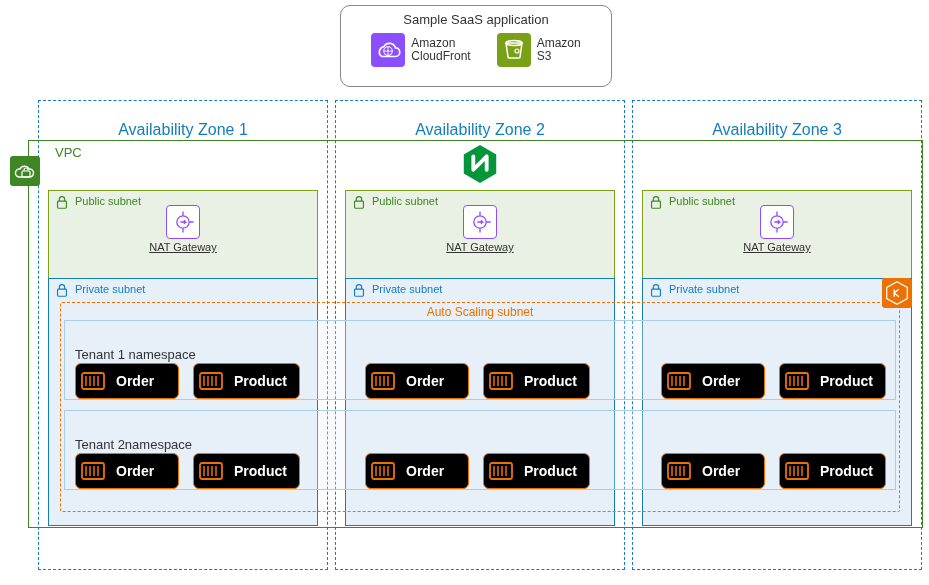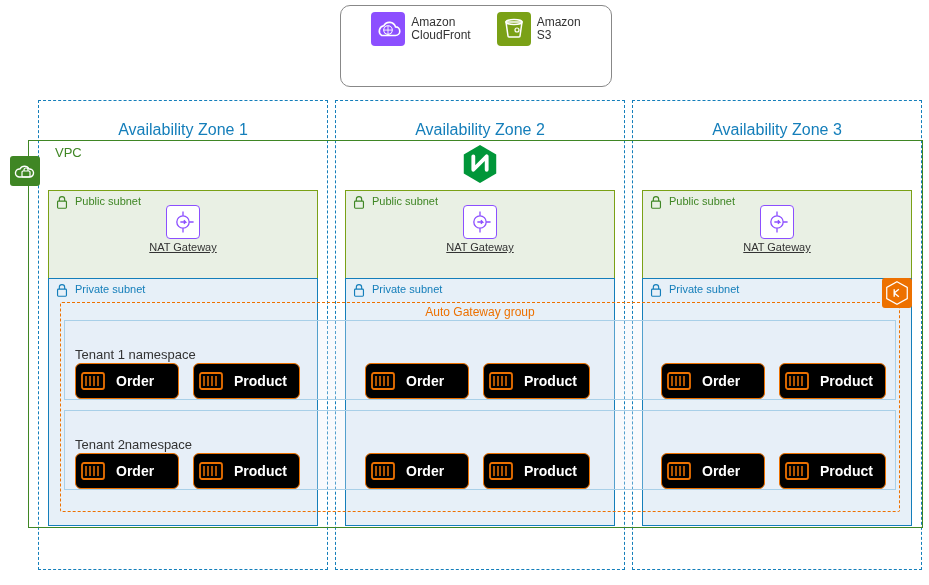--- a/index.html
+++ b/index.html
@@ -263,20 +263,21 @@
       <path d="M12 12 v-1 a2 2 0 0 1 4 0 v1" fill="none" stroke="#fff" stroke-width="1.2"></path>
     </g>
     <g id="i-eks">
       <polygon points="15,3 26,9 26,21 15,27 4,21 4,9" fill="none" stroke="#fff" stroke-width="1.3"></polygon>
       <path d="M12 11 v8 M12 15 l5 -4 M12 15 l5 4" stroke="#fff" stroke-width="1.5" fill="none"></path>
     </g>
   </defs>
 </svg>
 
 <div class="saas-box">
+  <div class="saas-title">Sample SaaS application</div>
   <div class="saas-services">
     <div class="svc">
       <div class="svc-icon ic-cloudfront">
         <svg width="30" height="30" viewBox="0 0 28 24">
             <use href="#i-cloud"></use>
           </svg>
       </div>
       <div class="svc-label" style="white-space:pre-line">Amazon
 CloudFront</div>
     </div>
@@ -391,21 +392,21 @@
   <div class="subnet-label">Private subnet</div>
 </div>
 
 <div class="eks-badge">
   <svg width="28" height="28" viewBox="0 0 30 30">
       <use href="#i-eks"></use>
     </svg>
 </div>
 
 <div class="asg">
-  <div class="asg-title">Auto Gateway group</div>
+  <div class="asg-title">Auto Scaling subnet</div>
 </div>
 
 <div class="tenant-row tr1">
   <div class="tenant-label">Tenant 1 namespace</div>
   <div class="chips c1">
     <div class="chip">
         <svg class="chip-icon" viewBox="0 0 26 26">
           <use href="#i-container"></use>
         </svg>
         <span class="chip-label">Order</span>

